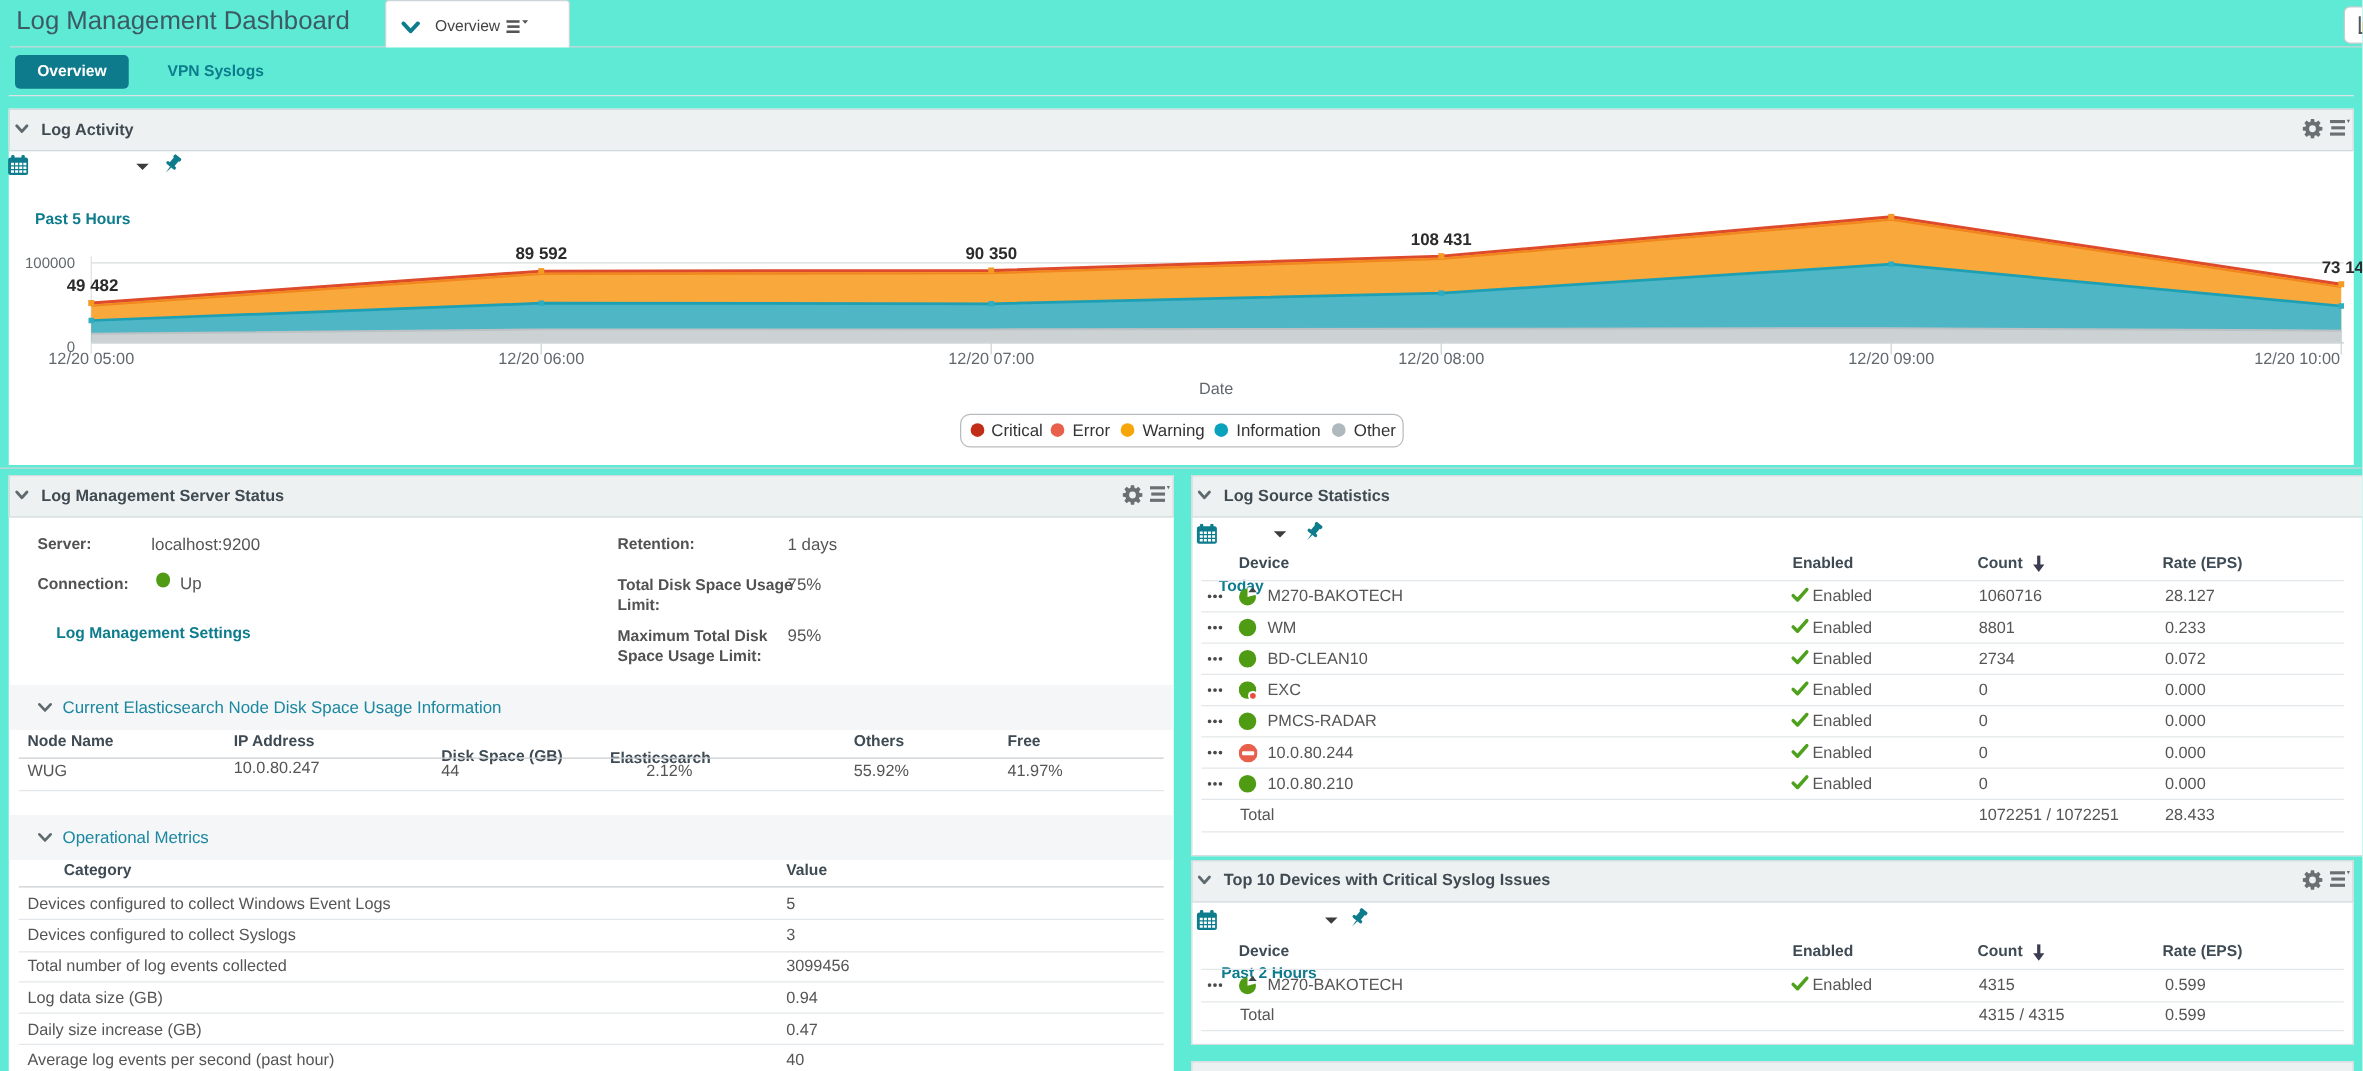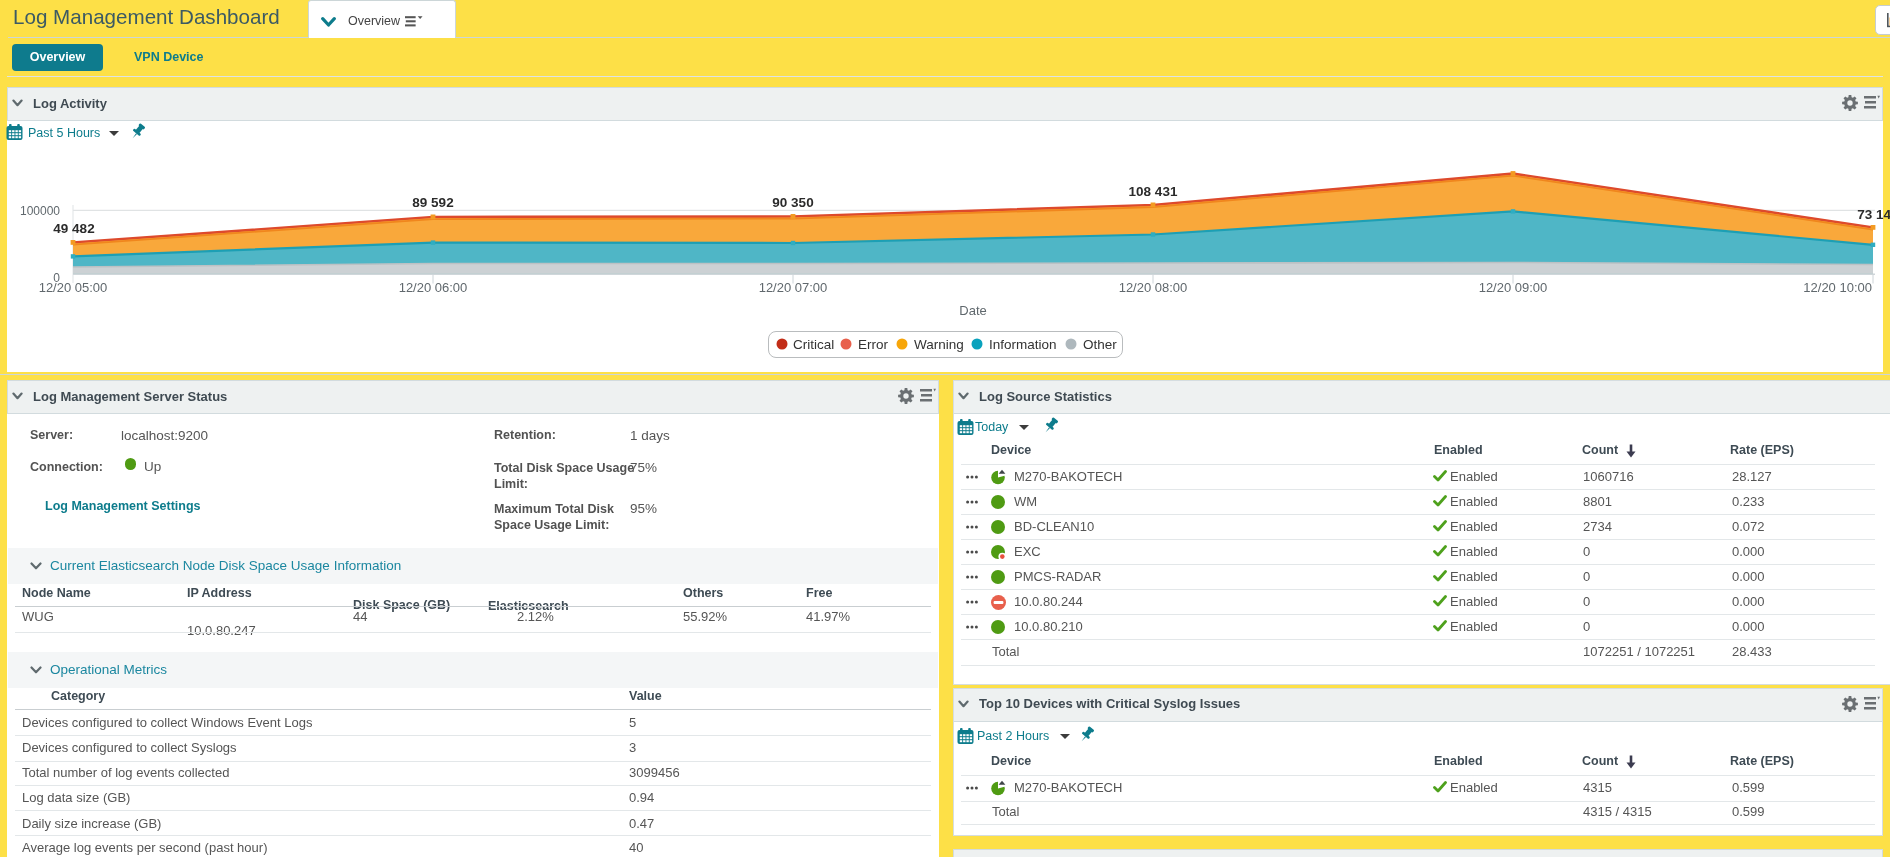--- a/index.html
+++ b/index.html
@@ -1,32 +1,32 @@
 <!DOCTYPE html>
 <html><head>
 <meta charset="utf-8">
 <style>
 html,body{margin:0;padding:0;background:#fff;}
-#page{position:relative;width:1890px;height:857px;overflow:hidden;background:#fde047;
+#page{position:relative;width:1890px;height:857px;overflow:hidden;background:#5eead4;
   font-family:"Liberation Sans",sans-serif;color:#555;}
 .abs{position:absolute;}
 .panel{position:absolute;background:#fff;}
 .pborder{position:absolute;left:0;top:0;right:0;bottom:0;border:1px solid #d5dde0;box-sizing:border-box;z-index:5;}
 .phead{position:absolute;left:0;right:0;top:0;height:34px;background:#eef1f1;border:1px solid #d2dbde;box-sizing:border-box;}
 .ptitle{position:absolute;left:26px;top:8.5px;font-size:13px;font-weight:700;color:#3f4a52;}
 .hicons{position:absolute;right:3px;top:8px;}
 .lbl{font-size:12.5px;font-weight:700;color:#525252;margin-left:12px;}
 .val{font-size:13.5px;color:#555;}
 .link{font-size:12.5px;font-weight:700;color:#0d7c8c;}
 .secstrip{position:absolute;left:1px;right:1px;height:26px;background:#f4f6f7;}
 .sectitle{position:absolute;font-size:13.5px;font-weight:400;color:#1b87a0;}
 .th{font-size:12.5px;font-weight:700;color:#3e4b54;position:absolute;}
 .td{font-size:13px;color:#555;position:absolute;}
 .rowline{position:absolute;height:0;border-top:1px solid #e3e7e9;}
-.datecontrol{font-size:12.5px;font-weight:400;color:#0d7c8c;}
+.datecontrol{font-size:12.5px;font-weight:700;color:#0d7c8c;margin-top:42px;}
 </style>
 </head>
 <body>
 <div id="page">
 
   <div class="abs" style="left:13px;top:4.5px;font-size:20.6px;color:#3c5a64;">Log Management Dashboard</div>
 
   <div class="abs" style="left:8px;top:37px;width:300px;border-top:1px solid #ccd6d8;"></div>
   <div class="abs" style="left:456px;top:37px;width:1434px;border-top:1px solid #ccd6d8;"></div>
 
@@ -46,21 +46,21 @@
   <div class="abs" style="left:1875px;top:5px;width:40px;height:28px;border:1px solid #c5cdd0;border-radius:5px;background:#fff;">
     <svg class="abs" style="left:9px;top:6px" width="20" height="18" viewBox="0 0 20 18">
       <rect x="2" y="1" width="1.6" height="14" fill="#50575c"></rect>
         <rect x="2" y="13.6" width="16" height="1.6" fill="#50575c"></rect>
       <rect x="4.6" y="5.5" width="6" height="8" fill="#f49207"></rect>
         <rect x="12" y="2.5" width="6" height="11" fill="#f49207"></rect>
     </svg>
   </div>
 
   <div class="abs" style="left:12px;top:44px;width:91px;height:27px;background:#0e7b8d;border-radius:4px;color:#fff;font-size:12.5px;font-weight:700;text-align:center;line-height:27px;">Overview</div>
-  <div class="abs" style="left:134px;top:44px;height:27px;line-height:27px;font-size:12.5px;font-weight:700;color:#0d7c8c;">VPN Device</div>
+  <div class="abs" style="left:134px;top:44px;height:27px;line-height:27px;font-size:12.5px;font-weight:700;color:#0d7c8c;">VPN Syslogs</div>
 
   <div class="abs" style="left:7px;top:76px;width:1876px;border-top:1px solid #dde3e5;"></div>
 
   <div class="panel" style="left:7px;top:87px;width:1876px;height:285px;">
     <div class="phead"></div>
     <svg class="abs" style="left:5px;top:12px" width="11" height="8" viewBox="0 0 11 8">
         <polyline points="1.4,1.6 5.5,6.2 9.6,1.6" fill="none" stroke="#5f6a6e" stroke-width="2.2" stroke-linecap="round" stroke-linejoin="round"></polyline>
       </svg>
     <div class="ptitle">Log Activity</div>
     <svg class="hicons" width="38" height="16" viewBox="0 0 38 16">
@@ -226,21 +226,21 @@
     <div class="sectitle" style="left:43px;top:177.5px;">Current Elasticsearch Node Disk Space Usage Information</div>
 
     <div class="th" style="left:15px;top:205.5px;">Node Name</div>
     <div class="th" style="left:180px;top:205.5px;">IP Address</div>
     <div class="th" style="left:346px;top:205.5px;margin-top:12px;">Disk Space (GB)</div>
     <div class="th" style="left:481px;top:205.5px;margin-top:13px;">Elasticsearch</div>
     <div class="th" style="left:676px;top:205.5px;">Others</div>
     <div class="th" style="left:799px;top:205.5px;">Free</div>
     <div class="rowline" style="left:8px;top:226px;width:916px;border-color:#c9ced1;"></div>
     <div class="td" style="left:15px;top:229px;">WUG</div>
-    <div class="td" style="left:180px;top:243px;text-align:right;">10.0.80.247</div>
+    <div class="td" style="left:180px;top:226px;text-align:right;">10.0.80.247</div>
     <div class="td" style="left:346px;top:229px;">44</div>
     <div class="td" style="left:510px;top:229px;">2.12%</div>
     <div class="td" style="left:676px;top:229px;">55.92%</div>
     <div class="td" style="left:799px;top:229px;">41.97%</div>
     <div class="rowline" style="left:8px;top:251.5px;width:916px;"></div>
 
     <div class="secstrip" style="top:272px;height:35.5px;"></div>
     <svg class="abs" style="left:23px;top:285.5px" width="12" height="8" viewBox="0 0 12 8">
         <polyline points="1.5,1.5 6,6.3 10.5,1.5" fill="none" stroke="#5f6a6e" stroke-width="2.2" stroke-linecap="round" stroke-linejoin="round"></polyline>
       </svg>

